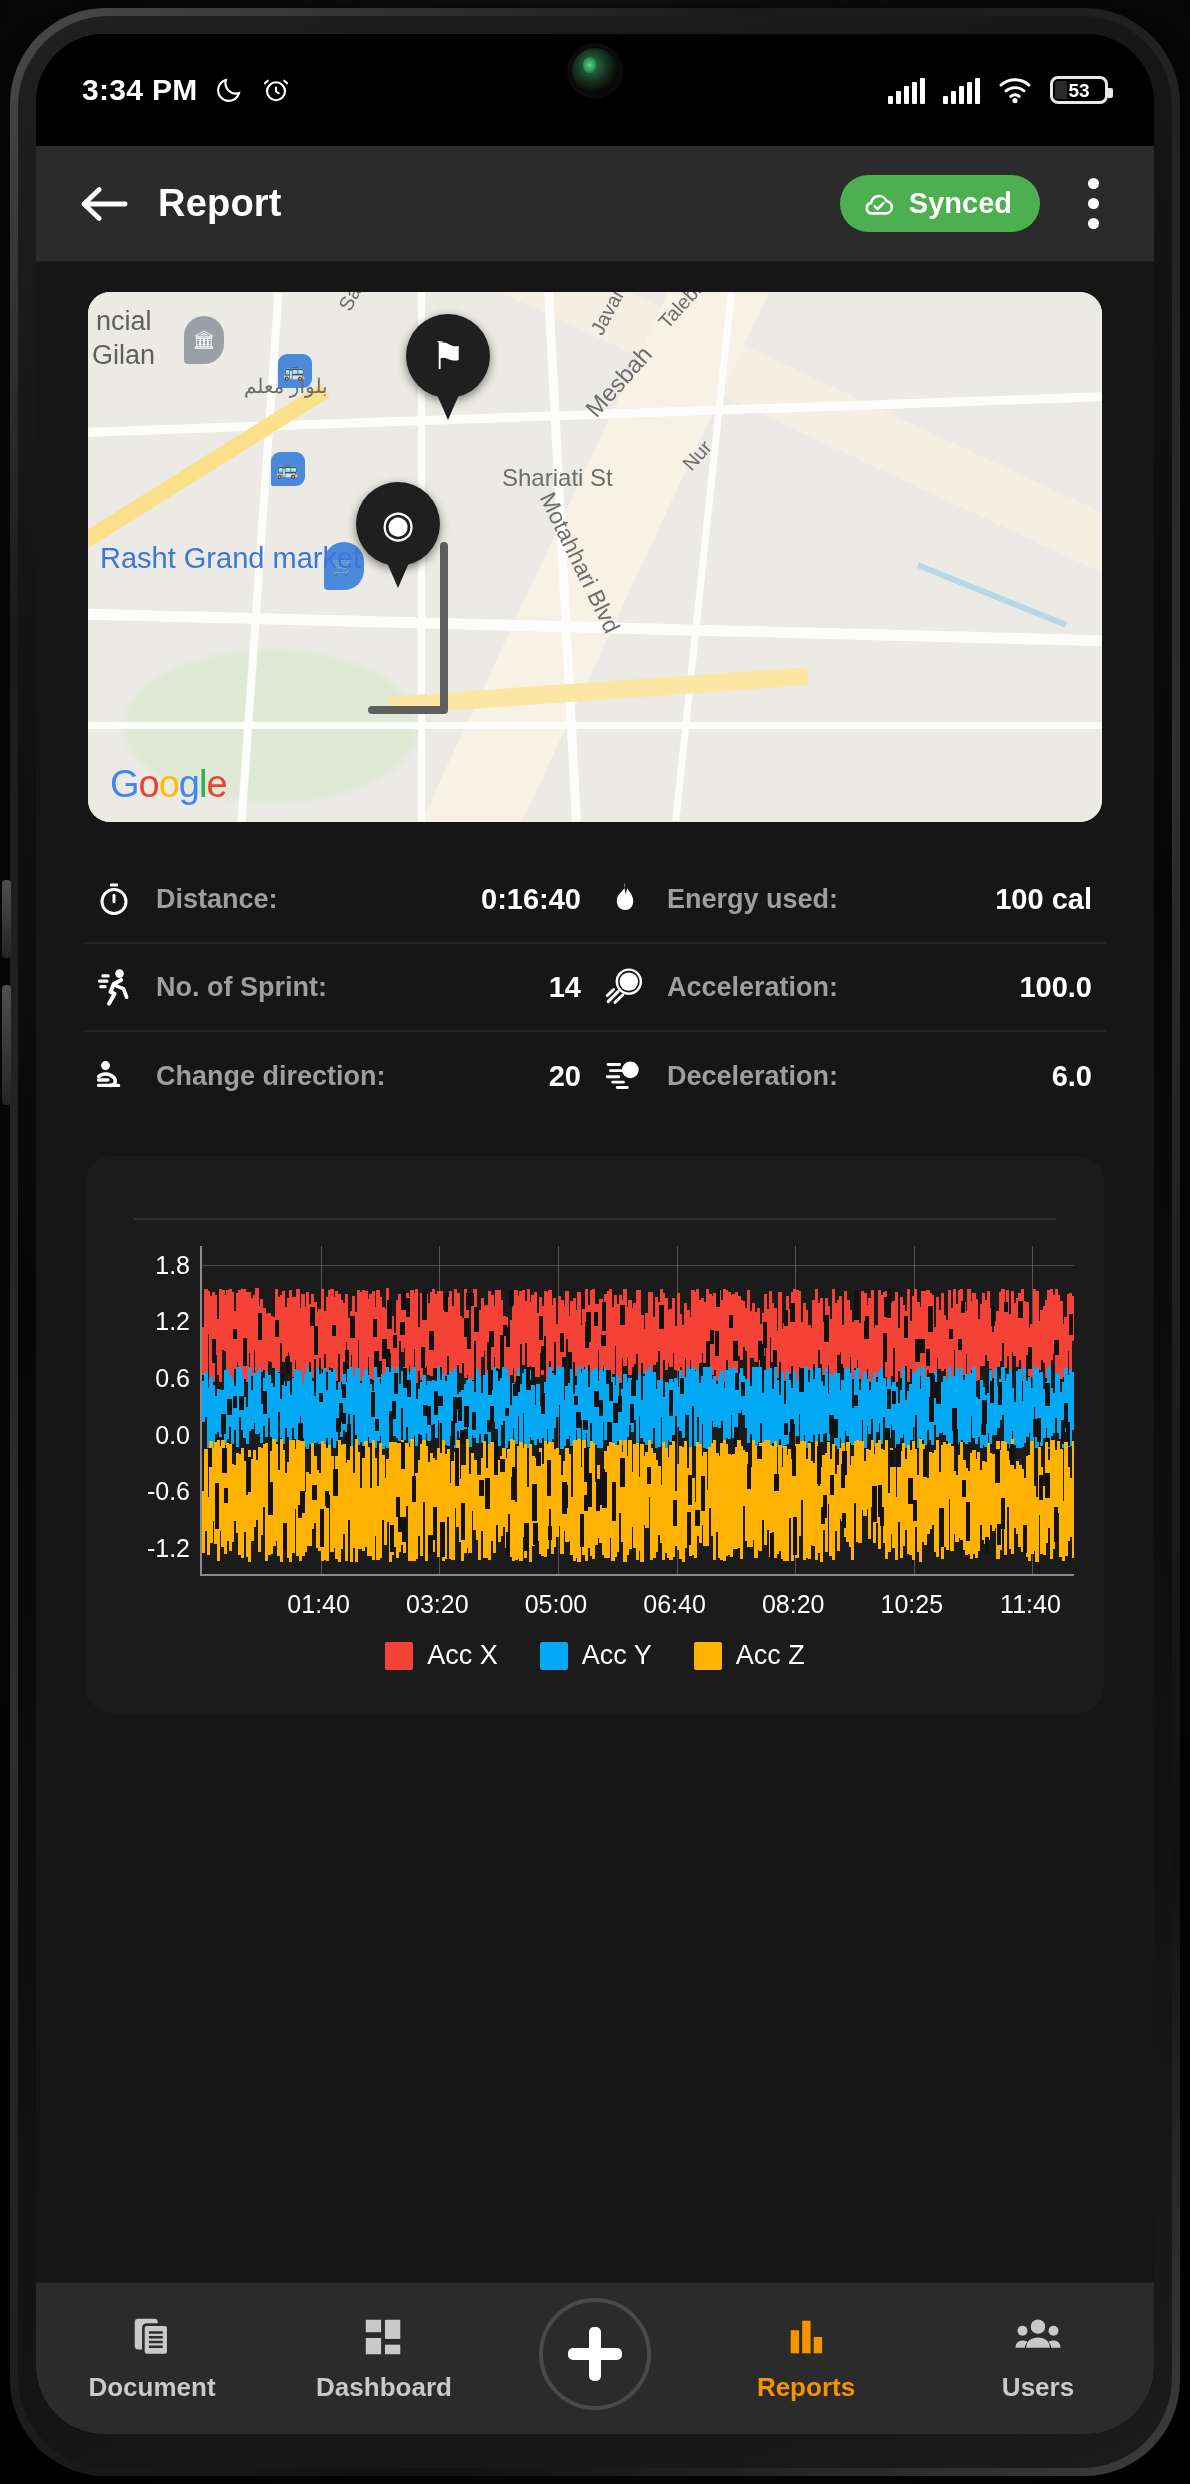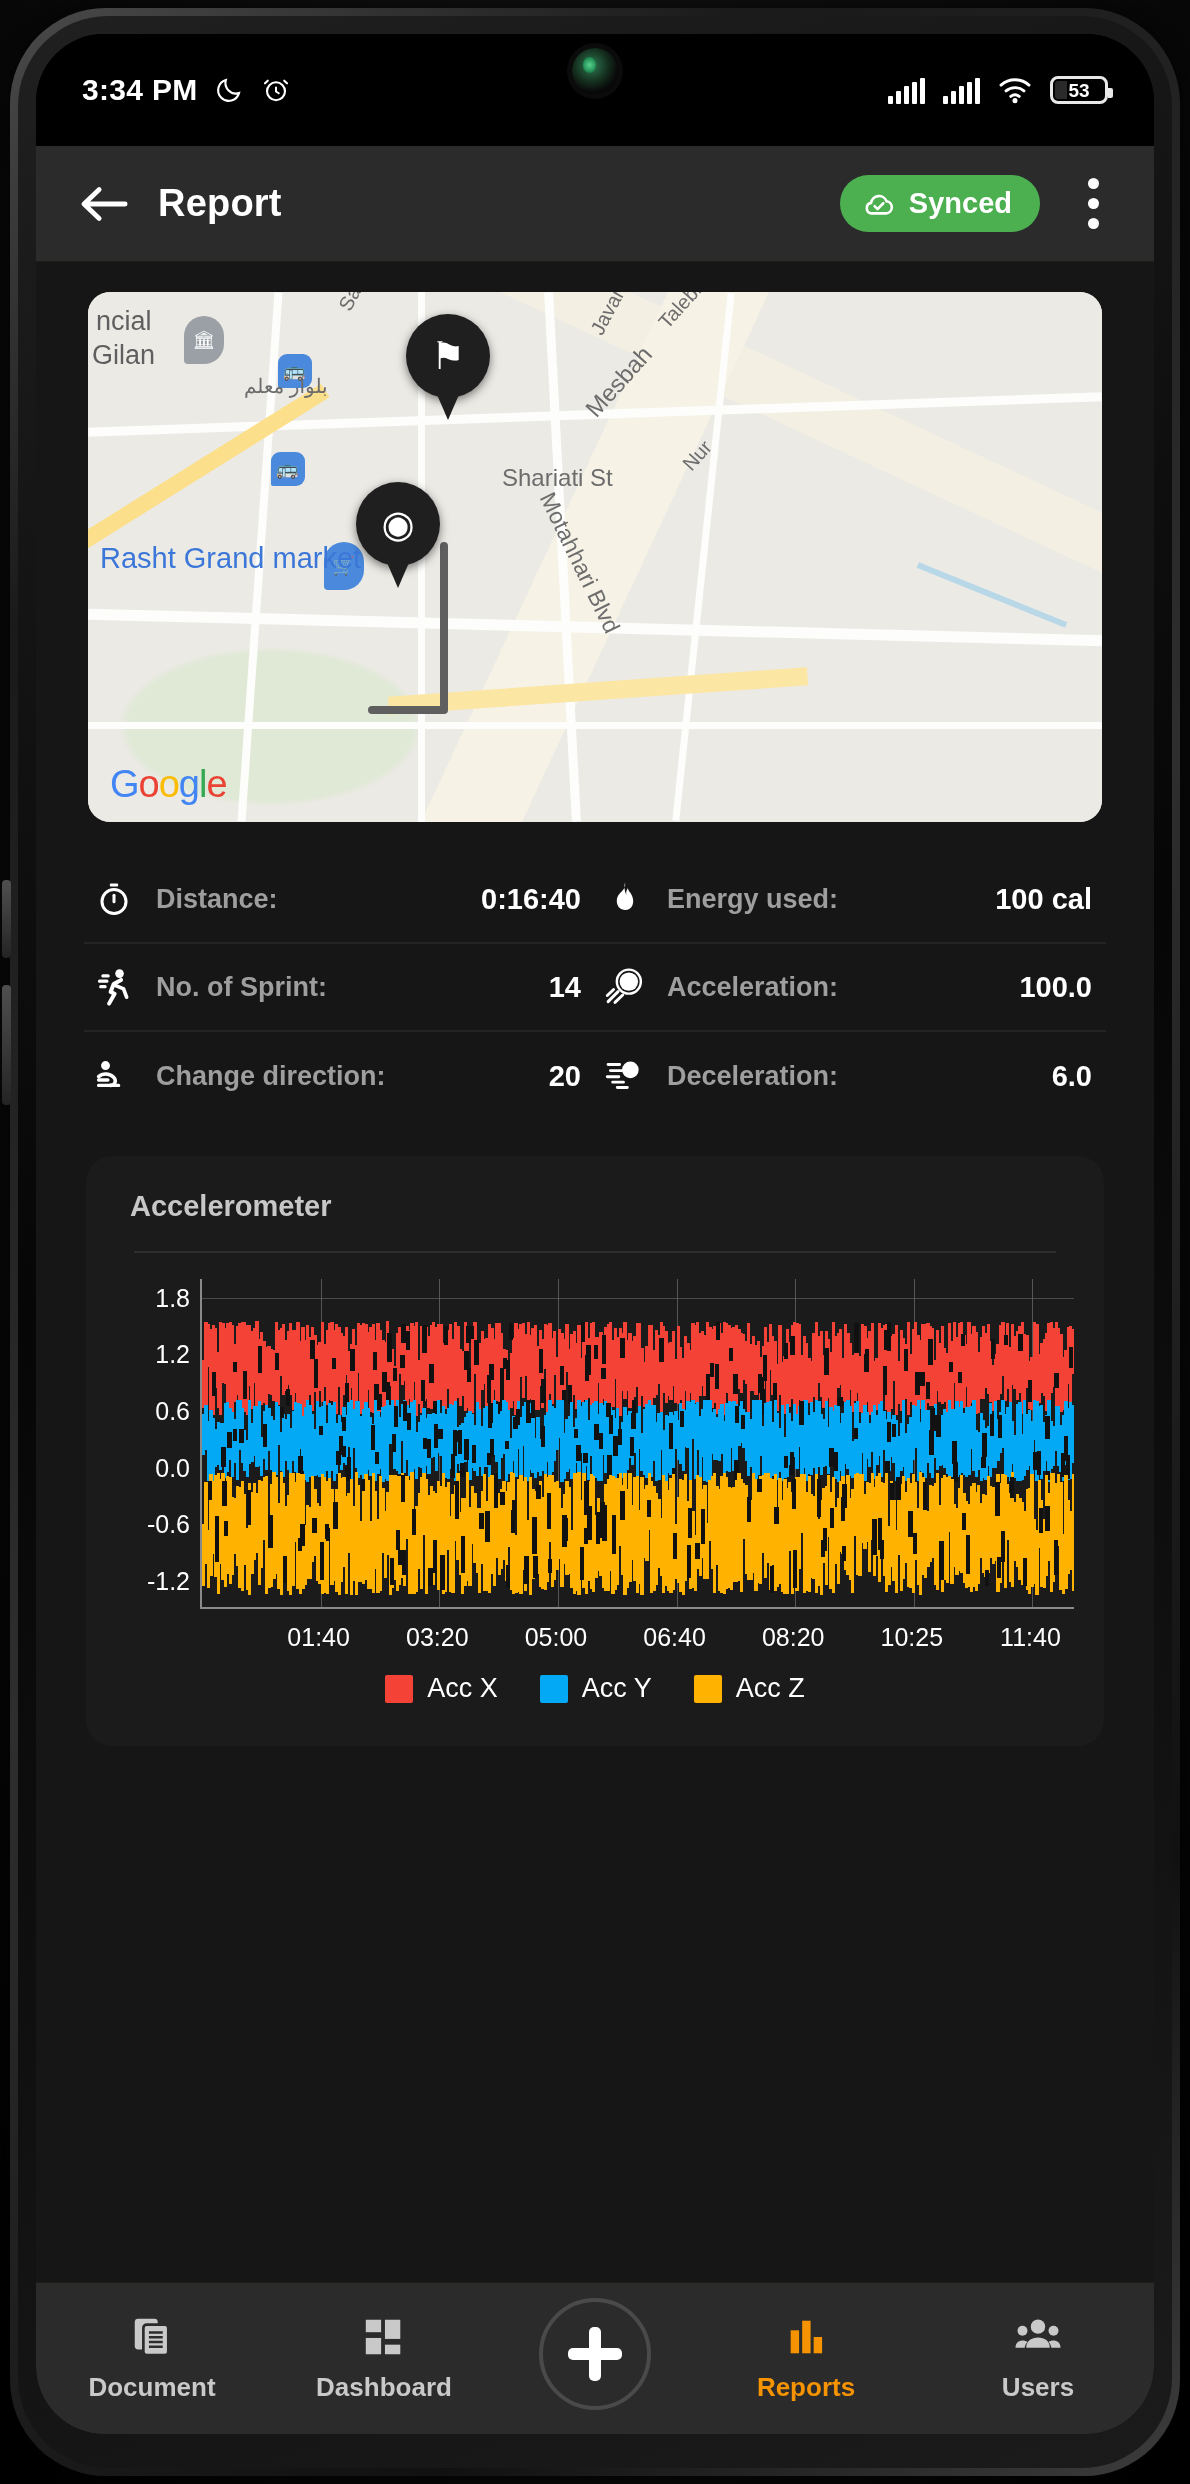--- a/index.html
+++ b/index.html
@@ -384,21 +384,20 @@
                 <circle cx="16.5" cy="8" r="5.4" fill="#fff"></circle>
                 <path d="M9.5 4.5H2M11 8.5H3.5M9 12.5H1.5M12 16H5M14.5 19.5H8" stroke="#fff" stroke-width="1.9" stroke-linecap="round"></path>
               </svg>
             </div>
             <div class="lb">Deceleration:</div>
             <div class="vl">6.0</div>
           </div>
         </div>
 
         <div class="chart-card">
-          <div class="chart-title">Accelerometer</div>
           <div class="chart-divider"></div>
 
           <div class="plot-wrap">
             <div class="yaxis" id="yaxis">
                 <span style="top: 18.8571px;">1.8</span>
                 <span style="top: 75.4286px;">1.2</span>
                 <span style="top: 132px;">0.6</span>
                 <span style="top: 188.571px;">0.0</span>
                 <span style="top: 245.143px;">-0.6</span>
                 <span style="top: 301.714px;">-1.2</span>

